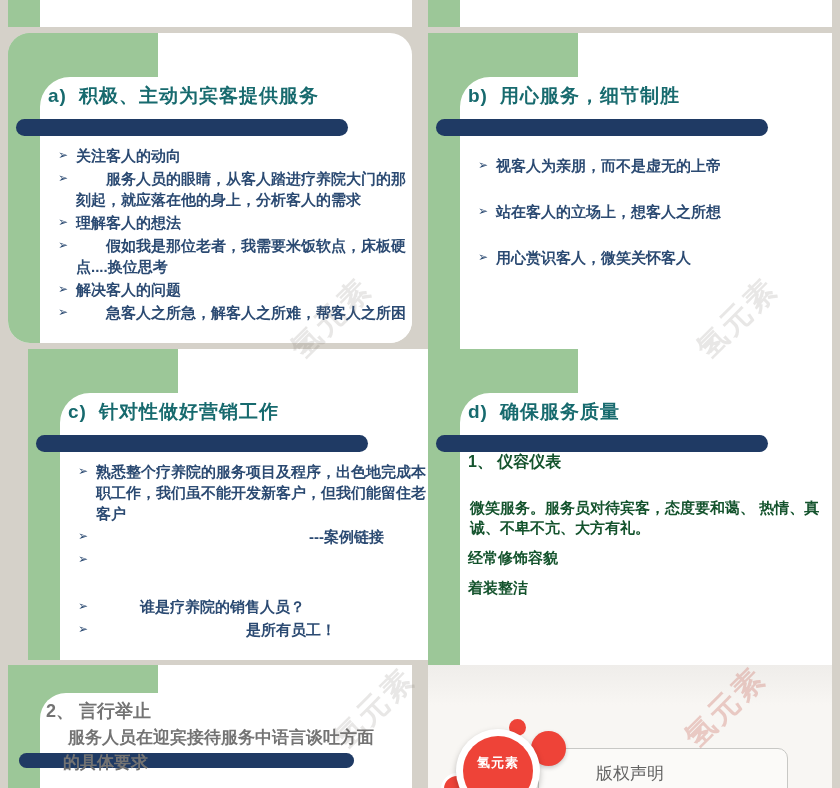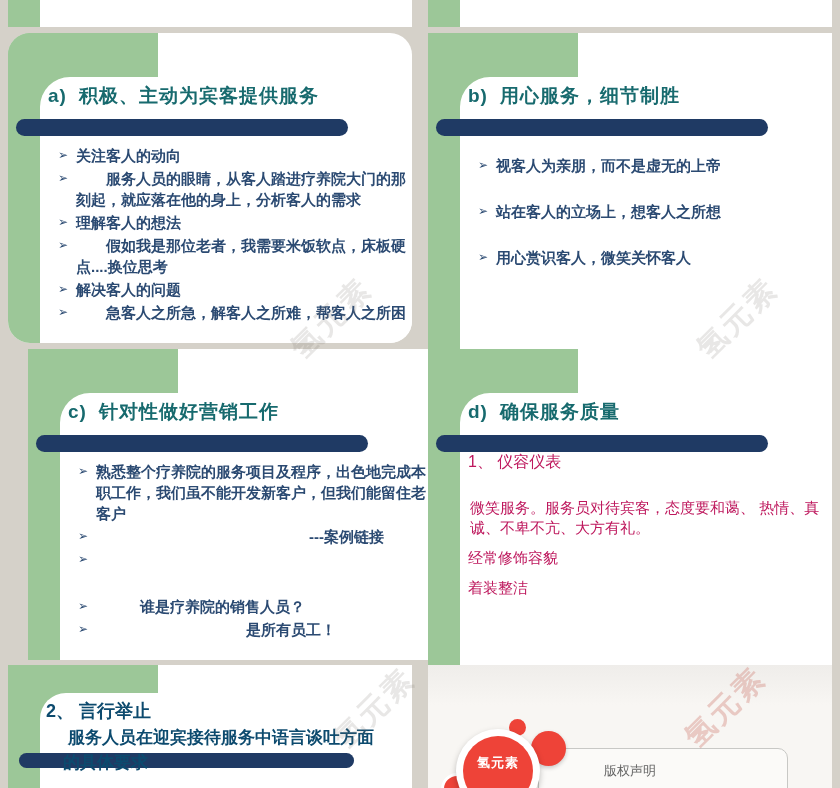--- a/index.html
+++ b/index.html
@@ -26,40 +26,40 @@
   .marker{flex:0 0 18px;width:18px;font-size:12px;line-height:21px;color:#2b4a72;}
   .bt{flex:1;}
   .sub .bt{text-indent:30px;}
   .spaced{margin-bottom:25px;}
   .c-right .bt{text-align:right;padding-right:42px;}
   .c-gap{margin-top:26px;}
   .c-center .bt{padding-left:44px;}
   .c-right2 .bt{padding-left:150px;}
   
   .redlines{position:absolute;left:40px;top:103px;right:10px;z-index:2;
-            color:#be185d;font-weight:normal;font-size:15px;line-height:20px;}
+            color:#14532d;font-weight:bold;font-size:15px;line-height:20px;}
   .d1{font-size:16px;}
   .d2{padding-left:13px;}
   .d3{margin-top:26px;padding-left:2px;}
   .d4{margin-top:10px;}
   .d5{margin-top:10px;}
   
-  .e-l{position:absolute;color:#0c4a6e;font-weight:bold;z-index:3;white-space:nowrap;}
+  .e-l{position:absolute;color:#737373;font-weight:bold;z-index:3;white-space:nowrap;}
   .e-l1{left:38px;top:34px;font-size:18px;}
   .e-l2{left:60px;top:61px;font-size:17px;}
   .e-l3{left:55px;top:86px;font-size:17px;}
   .e-bar{position:absolute;left:11px;top:88px;width:335px;height:15px;background:#1f3a64;border-radius:8px;z-index:2;}
   
   .f{background:#f8f6f3;}
   .f-shade{position:absolute;left:0;top:0;right:0;height:40px;
            background:linear-gradient(#efedea,#f8f6f3);}
   .f-card{position:absolute;left:110px;top:83px;width:248px;height:80px;
           border:1px solid #c8c8c5;border-radius:10px;background:#fbfaf8;}
   .f-title{position:absolute;left:0;right:0;top:97px;text-align:center;
-           font-size:13px;color:#636363;z-index:2;}
+           font-size:17px;color:#636363;z-index:2;}
   .circle{position:absolute;border-radius:50%;background:#ee4338;}
   .f-big{left:28px;top:64px;width:84px;height:84px;background:#ffffff;
          box-shadow:0 3px 6px rgba(0,0,0,0.25);z-index:3;}
   .f-big-inner{position:absolute;left:7px;top:7px;right:7px;bottom:7px;border-radius:50%;
                background:#ee4338;color:#ffffff;font-size:13px;font-weight:bold;
                text-align:center;padding-top:18px;box-sizing:border-box;letter-spacing:1px;}
   .f-med{left:103px;top:66px;width:35px;height:35px;box-shadow:0 2px 4px rgba(0,0,0,0.2);z-index:2;}
   .f-small{left:81px;top:54px;width:17px;height:17px;z-index:2;}
   .f-tiny{left:13px;top:108px;width:26px;height:26px;border:3px solid #fff;z-index:2;}
   

